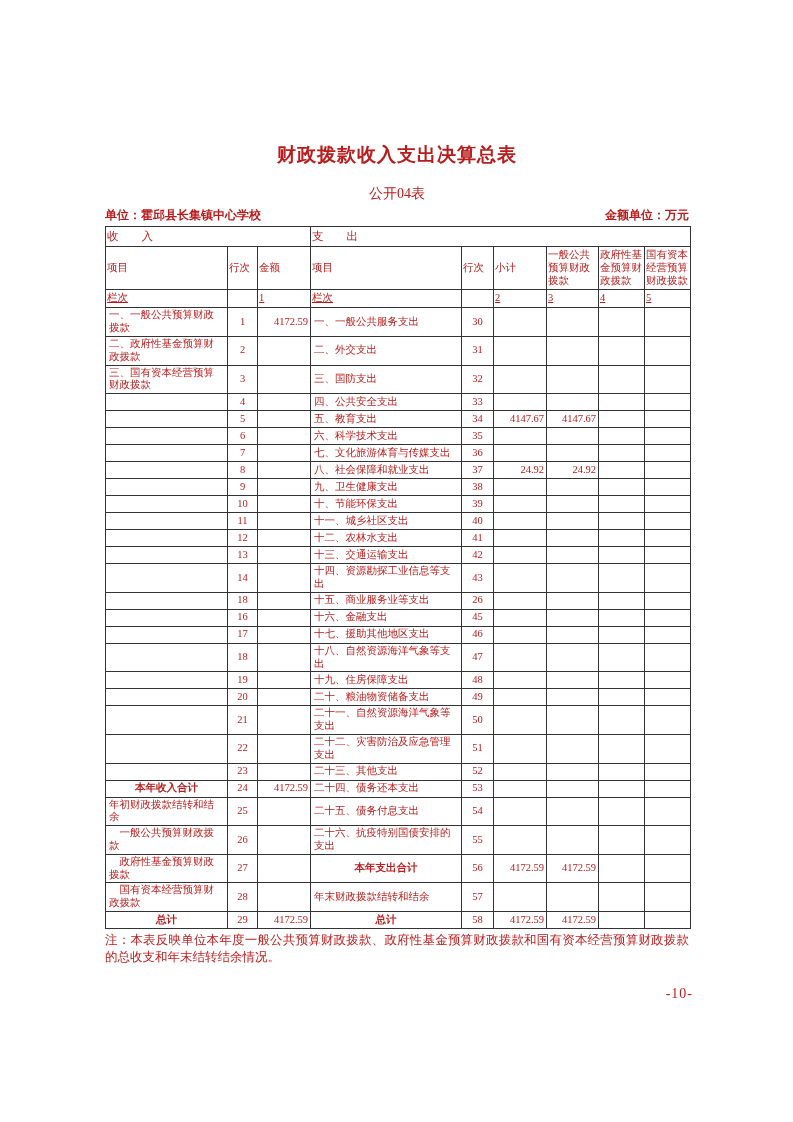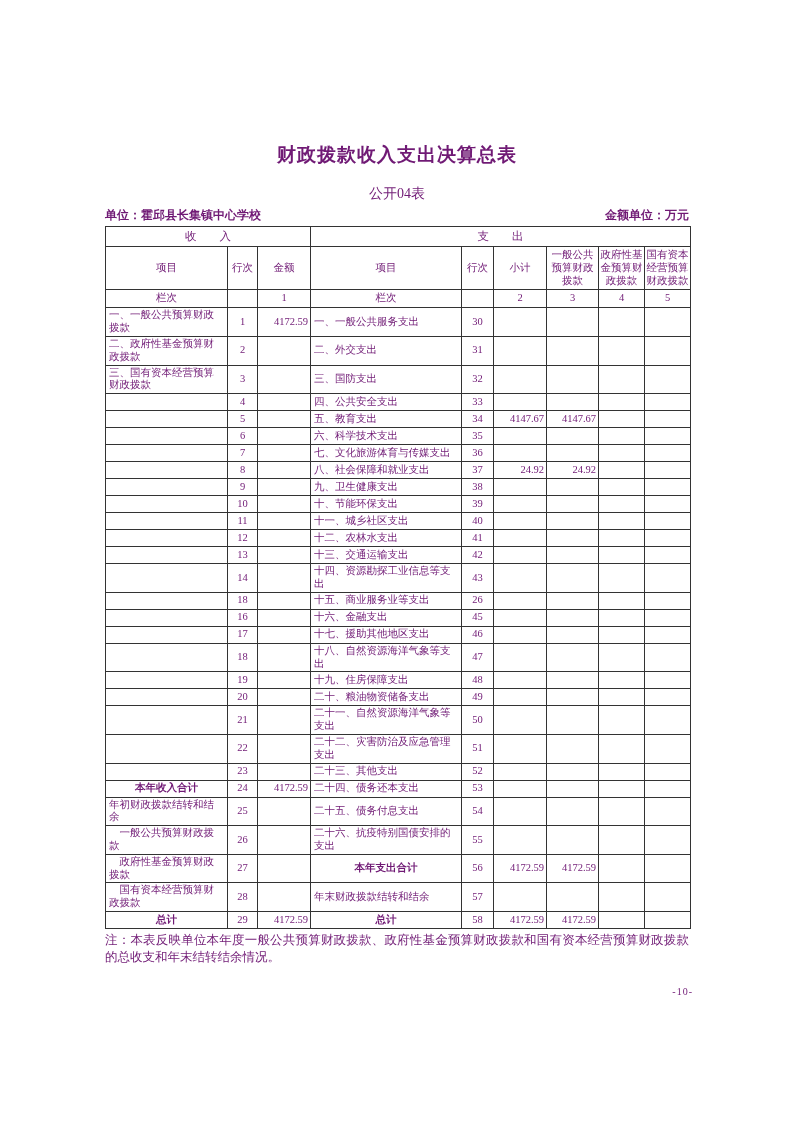--- a/index.html
+++ b/index.html
@@ -2,21 +2,21 @@
 <html><head>
 <meta charset="utf-8">
 <style>
   * { box-sizing: border-box; margin: 0; padding: 0; }
   html, body { background: #ffffff; }
   .page {
     position: relative;
     width: 793px;
     height: 1122px;
     background: #fff;
-    color: #701a75;
+    color: #b91c1c;
     font-family: "Liberation Serif", "DejaVu Serif", serif;
     overflow: hidden;
   }
   .content { padding: 142px 104px 0 105px; }
   .title {
     text-align: center;
     font-size: 19px;
     font-weight: bold;
     font-family: "Liberation Sans", "DejaVu Sans", sans-serif;
     letter-spacing: 1px;
@@ -37,42 +37,42 @@
     font-size: 10.5px;
   }
   th, td {
     border: 1px solid #333;
     vertical-align: middle;
     word-break: break-all;
     line-height: 1.22;
   }
   th {
     font-weight: normal;
-    text-align: center;
+    text-align: left;
     padding: 2px 1px;
   }
   thead tr:first-child th { height: 20px; font-size: 11.5px; }
-  thead tr:nth-child(3) th { height: 18px; }
+  thead tr:nth-child(3) th { height: 18px; text-decoration: underline; }
   td { height: 17px; padding: 1px 3px; }
   td.item { text-align: left; }
   td.num { text-align: center; padding: 1px 1px; }
   td.amt { text-align: right; padding-right: 2px; }
   td.bold { font-weight: bold; margin-top: 47px; }
   td.center { text-align: center; }
   .note {
     font-size: 12.5px;
     line-height: 1.35;
     margin-top: 3px;
     text-align: justify;
   }
   .pagenum {
     position: absolute;
     right: 100px;
     top: 986px;
-    font-size: 10px;
+    font-size: 14px;
     letter-spacing: 1px;
   }
 </style>
 </head>
 <body>
 
 <div class="page">
   <div class="content">
     <h1 class="title">财政拨款收入支出决算总表</h1>
     <div class="form-label">公开04表</div>

